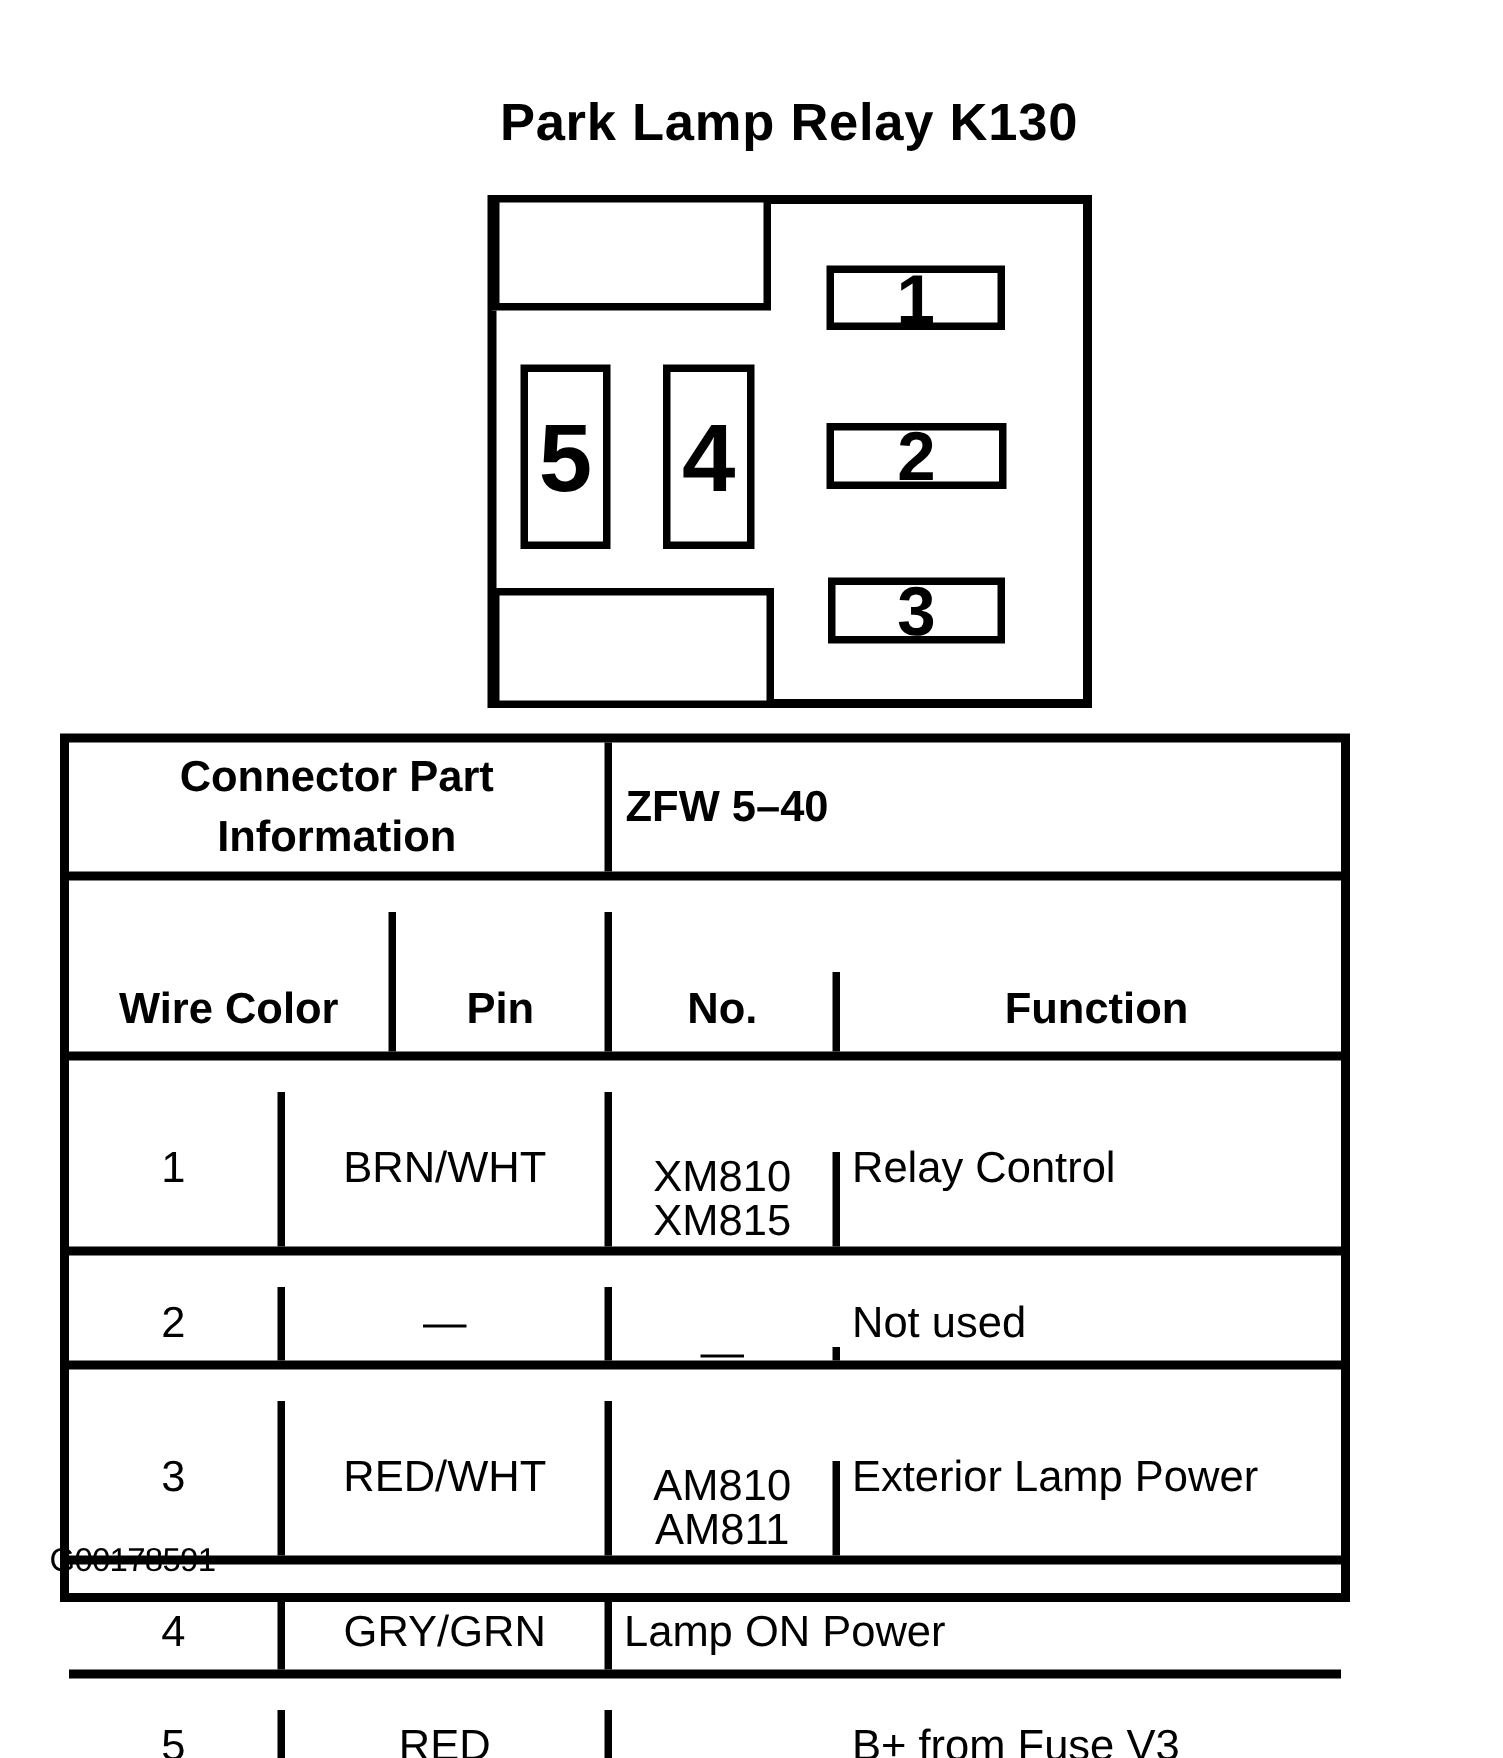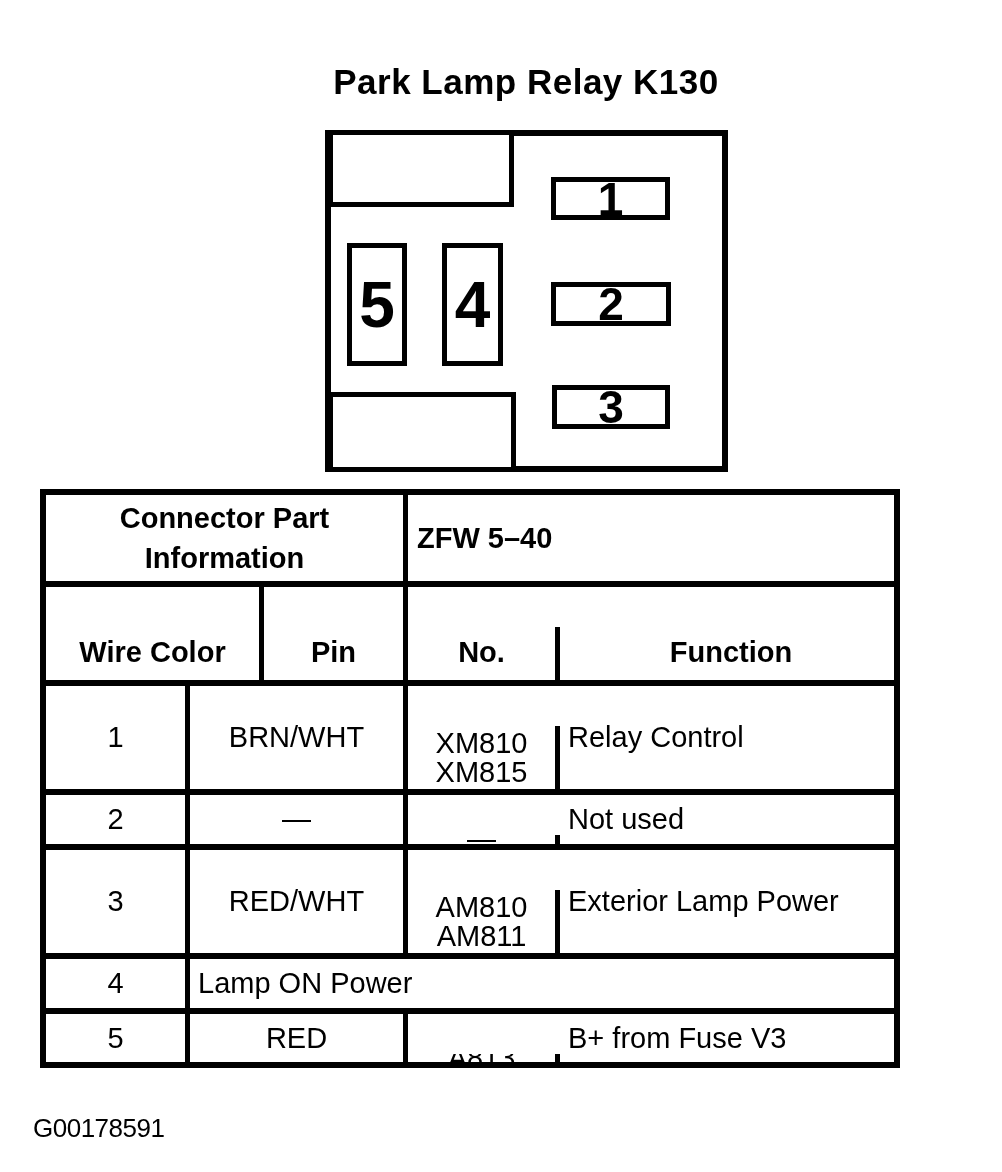--- a/index.html
+++ b/index.html
@@ -36,21 +36,21 @@
   .pinbox.p5{left:16px;top:107px;width:60px;height:123px;}
   .pinbox.p4{left:111px;top:107px;width:61px;height:123px;}
   .pinbox.p1{left:220px;top:41px;width:119px;height:43px;}
   .pinbox.p2{left:220px;top:146px;width:120px;height:44px;}
   .pinbox.p3{left:221px;top:249px;width:118px;height:44px;}
 
   
   .pintable{
     position:absolute;left:40px;top:489px;width:860px;height:579px;
     border:6px solid #000;box-sizing:border-box;background:#fff;
-    display:flex;flex-direction:column;
+    display:flex;flex-direction:column;gap:21px;
   }
   .pintable *{box-sizing:border-box;}
   .trow{display:flex;border-bottom:6px solid #000;flex:none;}
   .trow:last-child{border-bottom:none;}
   .row-h1{height:92px;}
   .row-h2{height:99px;}
   .trow.tall{height:109px;}
   .trow.short{height:55px;}
   .trow.last{height:49px;}
   .cell{
@@ -69,22 +69,22 @@
   .part-info span{display:block;width:250px;text-align:center;line-height:40px;}
   .colhead{align-items:flex-end;padding-bottom:6px;}
   .colhead span{display:block;text-align:center;line-height:44px;}
   .wrap-narrow span{width:112px;}
   .circ-cell{flex-direction:column;}
   .circ-cell.two{justify-content:center;}
   .circ-cell div{line-height:1;}
 
   
   .figure-id{
-    position:absolute;left:33px;top:1114px;
-    font-size:26px;line-height:1.1;letter-spacing:-0.5px;
+    position:absolute;left:33px;top:1028px;
+    font-size:22px;line-height:1.1;letter-spacing:-0.5px;
   }
 </style>
 </head>
 <body>
 
 <div class="stage">
 
   <div class="fig-title">Park Lamp Relay K130</div>
 
   <div class="connector">
@@ -152,20 +152,21 @@
         <div class="cell c1 pin-cell">3</div>
         <div class="cell c2 wire-cell">RED/WHT</div>
         <div class="cell c3 circ-cell two">
           <div>AM810</div>
           <div>AM811</div>
         </div>
         <div class="cell c4 func-cell">Exterior Lamp Power</div>
       </div>
       <div class="trow short">
         <div class="cell c1 pin-cell">4</div>
+        <div class="cell c2 wire-cell">GRY/GRN</div>
         <div class="cell c4 func-cell">Lamp ON Power</div>
       </div>
       <div class="trow short last">
         <div class="cell c1 pin-cell">5</div>
         <div class="cell c2 wire-cell">RED</div>
         <div class="cell c3 circ-cell">
           <div>A813</div>
         </div>
         <div class="cell c4 func-cell">B+ from Fuse V3</div>
       </div>

